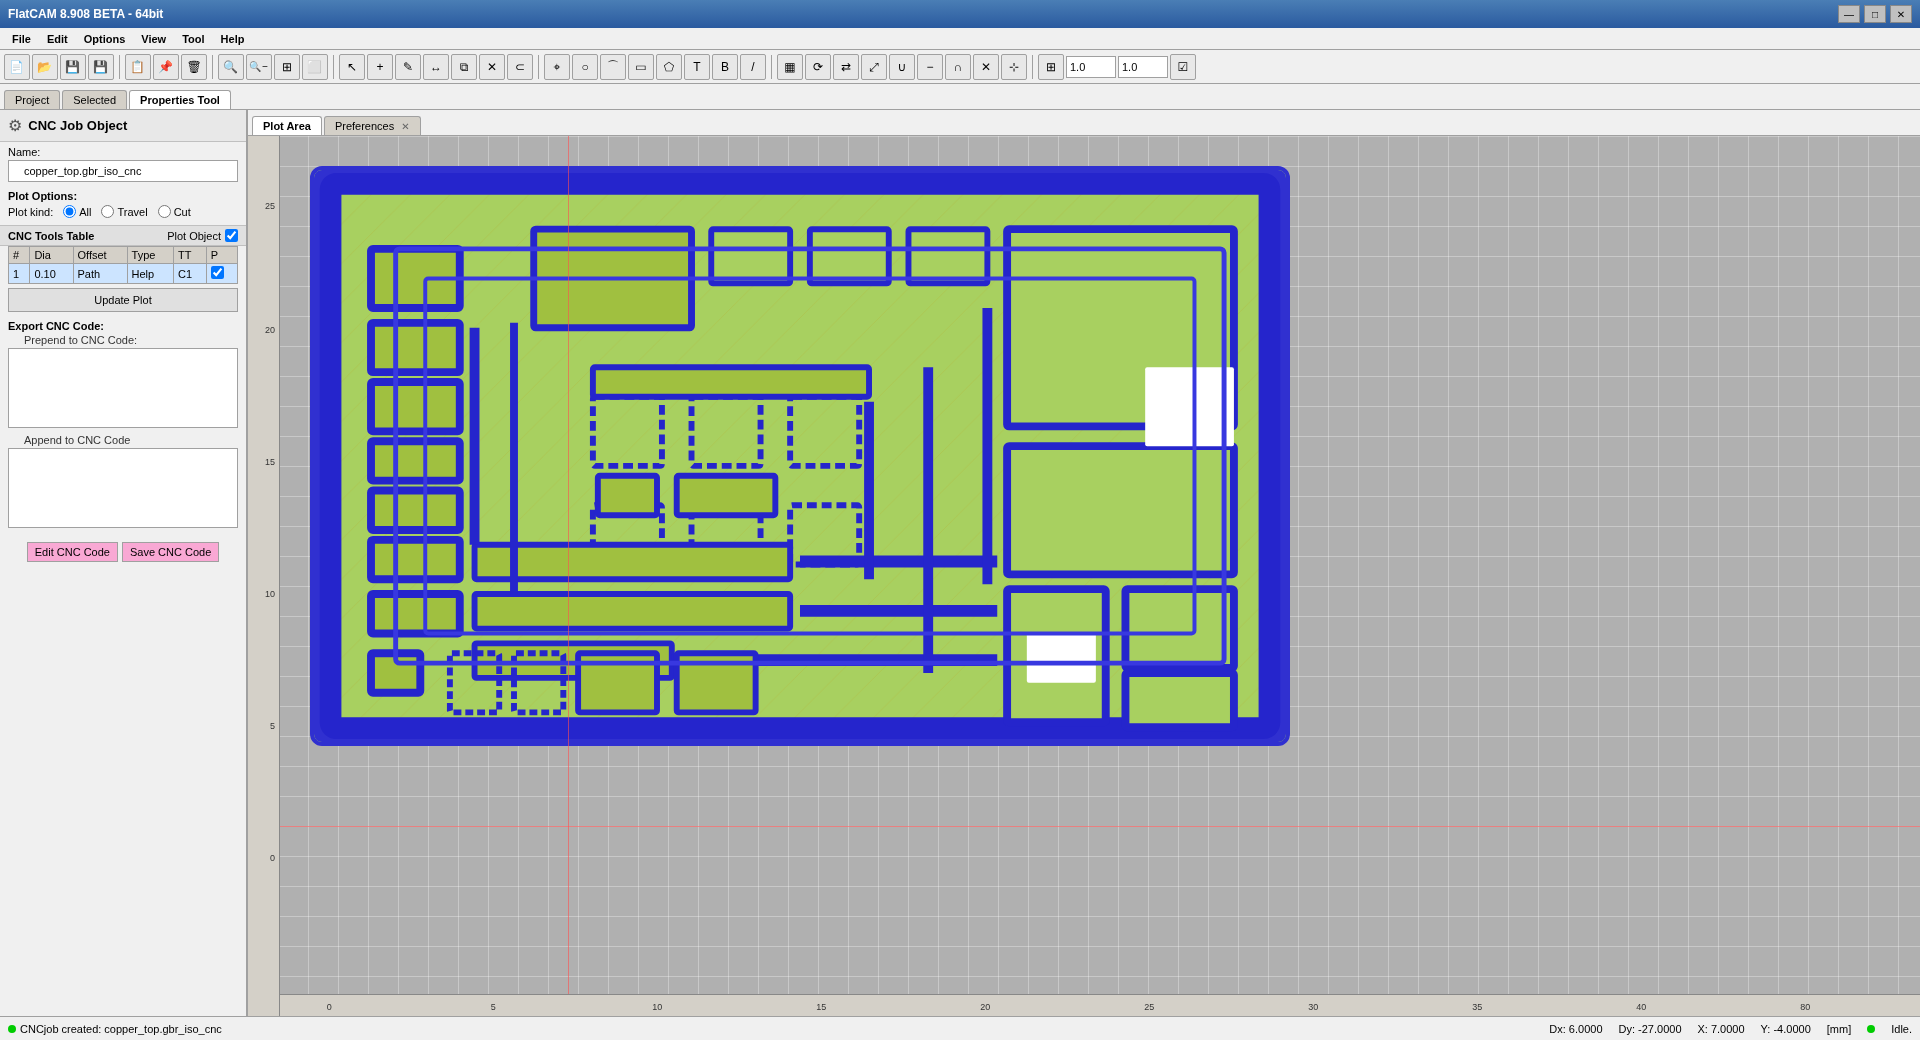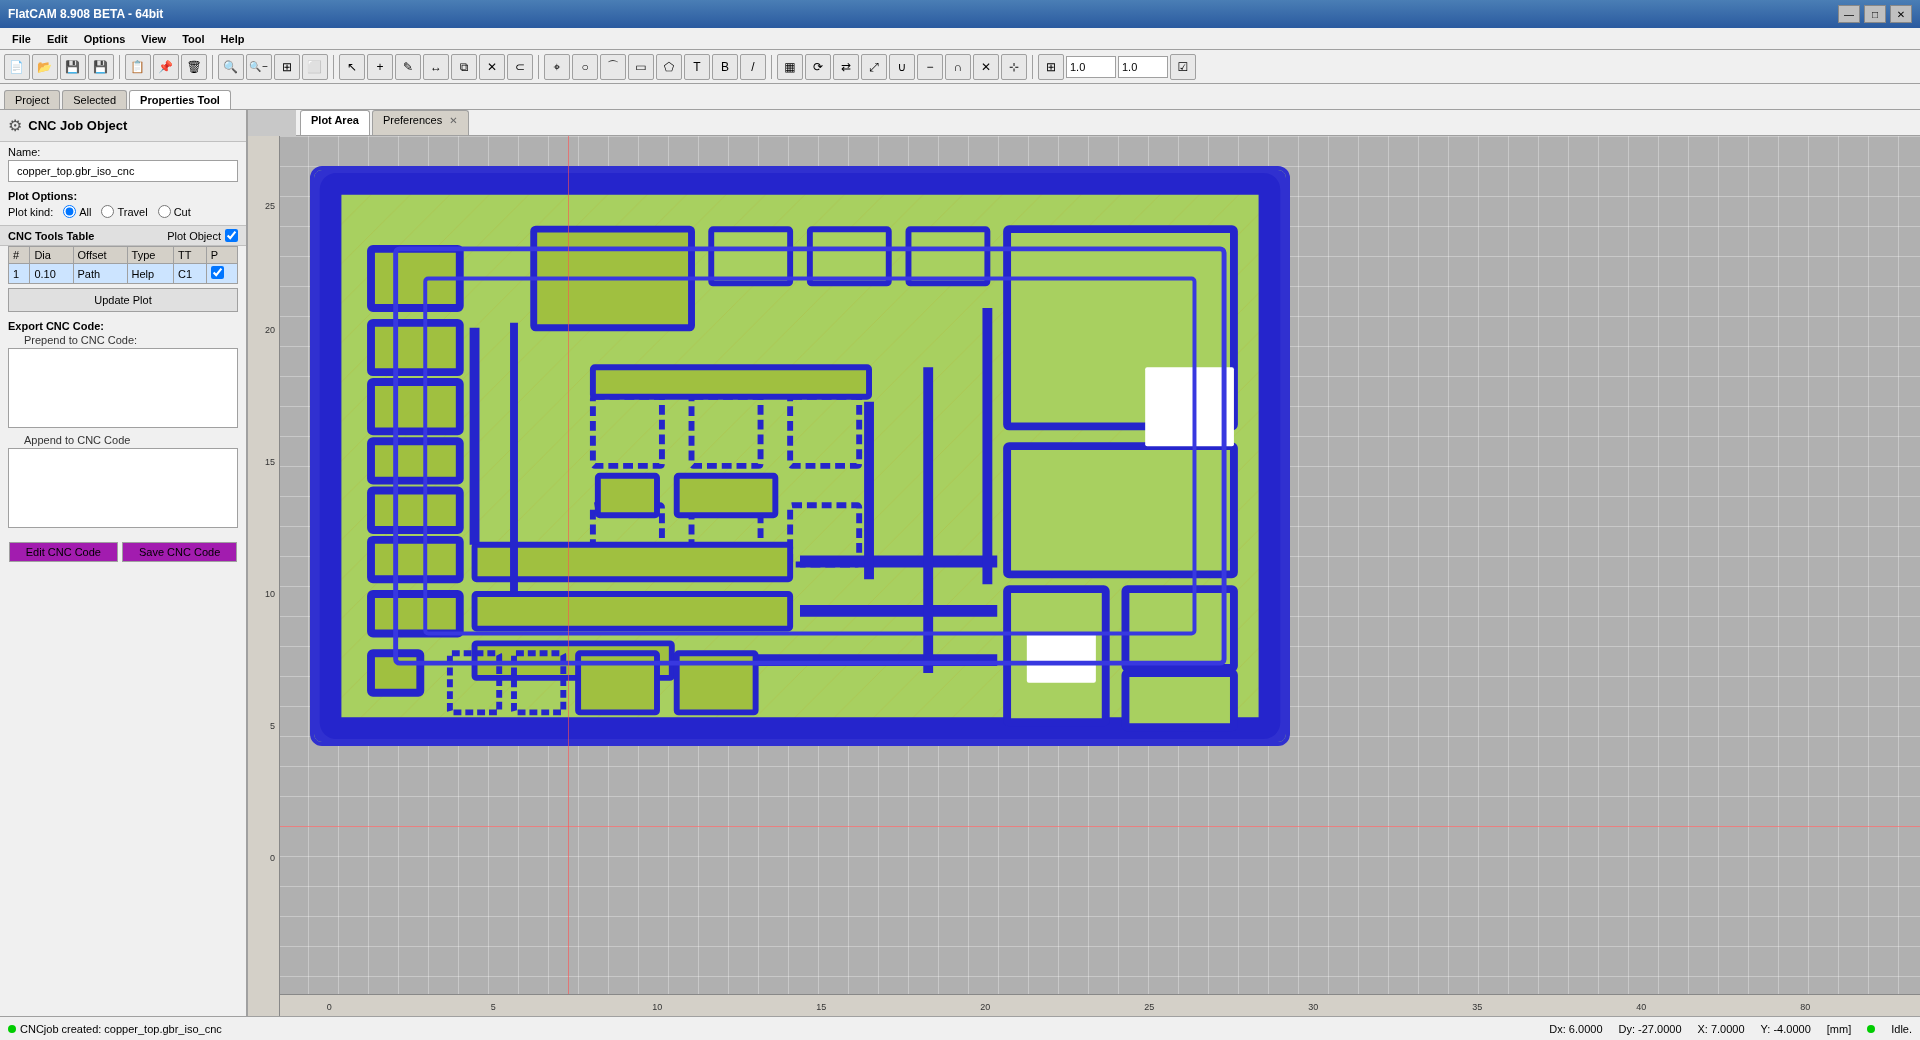--- a/index.html
+++ b/index.html
@@ -122,21 +122,21 @@
     .obj-title { font-size: 13px; font-weight: bold; }
 
     .prop-section { padding: 4px 8px; }
     .prop-label { font-size: 11px; margin-bottom: 2px; }
     .prop-label-bold { font-weight: bold; font-size: 11px; margin-bottom: 3px; }
     .name-input {
       width: 100%;
       height: 22px;
       border: 1px solid #a0a0a0;
       background: white;
-      padding: 0 8px;
+      padding: 0 15px;
       font-size: 11px;
     }
 
     
     .radio-group { display: flex; align-items: center; gap: 10px; margin: 3px 0; }
     .radio-group label { display: flex; align-items: center; gap: 3px; font-size: 11px; cursor: pointer; }
 
     
     .section-header {
       display: flex;
@@ -184,44 +184,44 @@
       border: 1px solid #a0a0a0;
       background: white;
       font-size: 10px;
       resize: none;
       font-family: monospace;
       margin-bottom: 4px;
     }
 
     .bottom-btns { display: flex; gap: 4px; justify-content: center; padding: 4px 8px; }
     .bottom-btn {
-      padding: 3px 16px;
-      background: #a21caf;
+      padding: 3px 7px;
+      background: #f9a8d4;
       border: 1px solid #a0a0a0;
       cursor: pointer;
       font-size: 11px;
     }
 
     
     #plot-area-container {
       flex: 1;
       display: flex;
       flex-direction: column;
       background: #c8c8c8;
       overflow: hidden;
     }
 
     
     #plot-tabs {
       height: 26px;
       background: #f0f0f0;
       display: flex;
+      align-items: flex-end;
       padding: 0 4px;
       border-bottom: 1px solid #a0a0a0;
-      margin-left: 48px;
     }
     .plot-tab {
       padding: 3px 10px;
       background: #d4d0c8;
       border: 1px solid #a0a0a0;
       border-bottom: none;
       cursor: pointer;
       font-size: 11px;
       margin-right: 2px;
       border-radius: 3px 3px 0 0;

